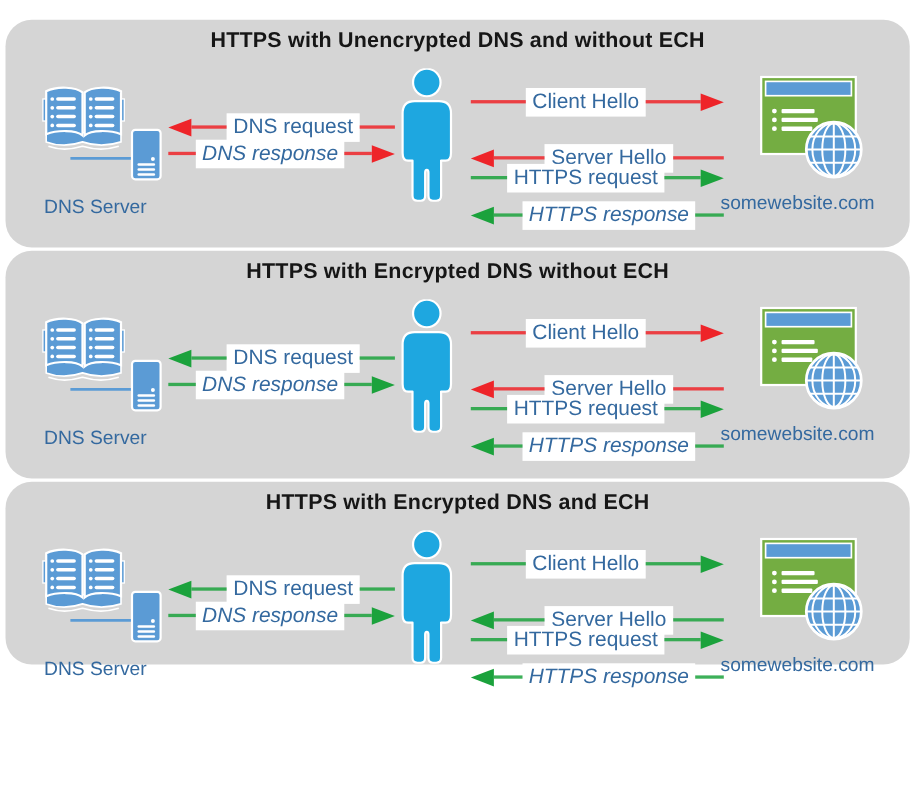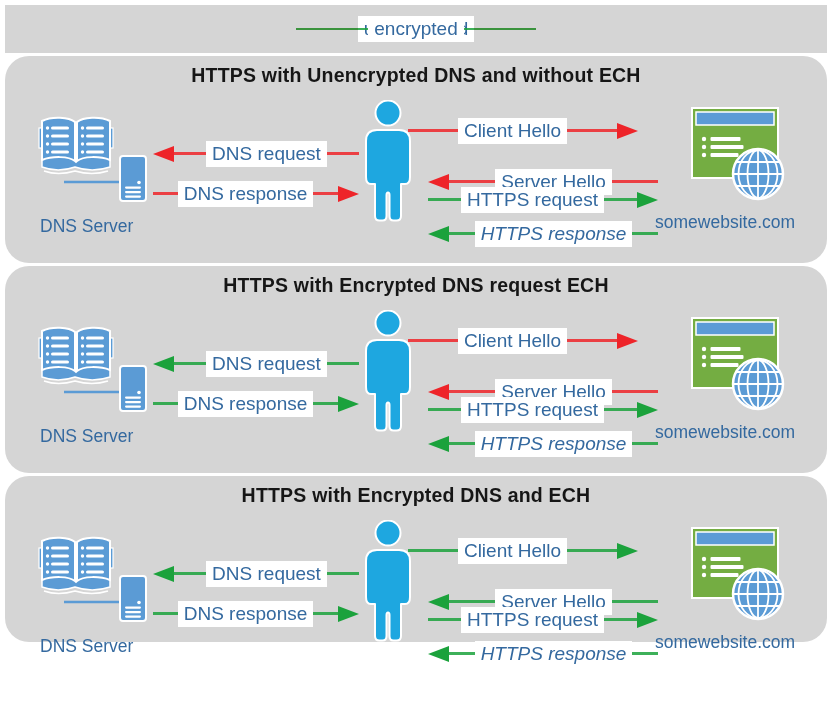--- a/index.html
+++ b/index.html
@@ -29,22 +29,22 @@
   .seg{flex:1 1 0;min-width:6px;height:2.5px;background:var(--c,#888);opacity:.85;}
   .lbl{
     background:#fff;padding:0 6px;font-size:19px;line-height:26px;
     color:var(--label_text,#34699f);white-space:nowrap;
   }
   .ah{width:0;height:0;border-top:8.5px solid transparent;border-bottom:8.5px solid transparent;}
   .ah-l{border-right:21px solid var(--c,#888);}
   .ah-r{border-left:21px solid var(--c,#888);}
   
   .a-dnsreq {top:84px; left:148px;width:206px;}
-  .a-dnsresp{top:124px;left:148px;width:206px;}
-  .a-chello {top:61px; left:403px;width:230px;}
+  .a-dnsresp{top:108px;left:148px;width:206px;font-style:italic;}
+  .a-chello {top:61px; left:423px;width:230px;}
   .a-shello {top:112px; left:423px;width:230px;}
   .a-hreq   {top:130px;left:423px;width:230px;}
   .a-hresp  {top:164px;left:423px;width:230px;font-style:italic;}
   
   .dns-icon    {position:absolute;left:33px; top:58px;}
   .person-icon {position:absolute;left:355px;top:44px;}
   .website-icon{position:absolute;left:685px;top:50px;}
   .caption{
     position:absolute;font-size:17.5px;color:var(--label_text,#34699f);
     white-space:nowrap;
@@ -57,32 +57,20 @@
   .fp{fill:var(--person_blue,#1ea7e0);}
   .fw{fill:#fff;}
   .sw{stroke:#fff;}
   .nf{fill:none;}
 </style>
 </head>
 <body>
 
 <div class="page">
 
-  <div class="legend">
-    <div class="arrow legend-item" style="--c: #ee2429;">
-      <span class="seg"></span>
-        <span class="lbl">unencrypted</span>
-        <span class="seg"></span>
-    </div>
-    <div class="arrow legend-item" style="--c: #1ba23c;">
-      <span class="seg"></span>
-        <span class="lbl">encrypted</span>
-        <span class="seg"></span>
-    </div>
-  </div>
 
   <div class="panel">
     <div class="panel-title">HTTPS with Unencrypted DNS and without ECH</div>
 
     <svg class="dns-icon" width="110" height="90" viewBox="0 0 110 90">
       <line x1="26" y1="68" x2="84" y2="68" stroke="var(--device_blue,#5b9bd5)" stroke-width="2.5"></line>
       <rect class="fb sw" x="1" y="14" width="4" height="20" stroke-width="1.2"></rect>
       <rect class="fb sw" x="71" y="14" width="4" height="20" stroke-width="1.2"></rect>
       <path class="fb sw" stroke-width="1.5" d="M4,44 C14,40 31,40 37,45 C45,40 62,40 72,45 L72,53 Q54,59 37,53 Q20,59 4,53 Z"></path>
       <path class="nf sw" stroke-width="1.5" d="M6,57 Q20,62 37,57 Q54,62 70,57"></path>
@@ -176,21 +164,21 @@
       </div>
     <div class="arrow a-hresp" data-dir="left" style="--c: #1ba23c;">
         <span class="ah ah-l"></span>
         <span class="seg"></span>
         <span class="lbl">HTTPS response</span>
         <span class="seg"></span>
       </div>
   </div>
 
   <div class="panel">
-    <div class="panel-title">HTTPS with Encrypted DNS request ECH</div>
+    <div class="panel-title">HTTPS with Encrypted DNS without ECH</div>
 
     <svg class="dns-icon" width="110" height="90" viewBox="0 0 110 90">
       <line x1="26" y1="68" x2="84" y2="68" stroke="var(--device_blue,#5b9bd5)" stroke-width="2.5"></line>
       <rect class="fb sw" x="1" y="14" width="4" height="20" stroke-width="1.2"></rect>
       <rect class="fb sw" x="71" y="14" width="4" height="20" stroke-width="1.2"></rect>
       <path class="fb sw" stroke-width="1.5" d="M4,44 C14,40 31,40 37,45 C45,40 62,40 72,45 L72,53 Q54,59 37,53 Q20,59 4,53 Z"></path>
       <path class="nf sw" stroke-width="1.5" d="M6,57 Q20,62 37,57 Q54,62 70,57"></path>
       <path class="fb sw" stroke-width="2" d="M37,8 C31,3 14,2 4,7 L4,46 C14,42 31,42 37,47 Z"></path>
       <path class="fb sw" stroke-width="2" d="M39,8 C45,3 62,2 72,7 L72,46 C62,42 45,42 39,47 Z"></path>
       <g class="fw">

